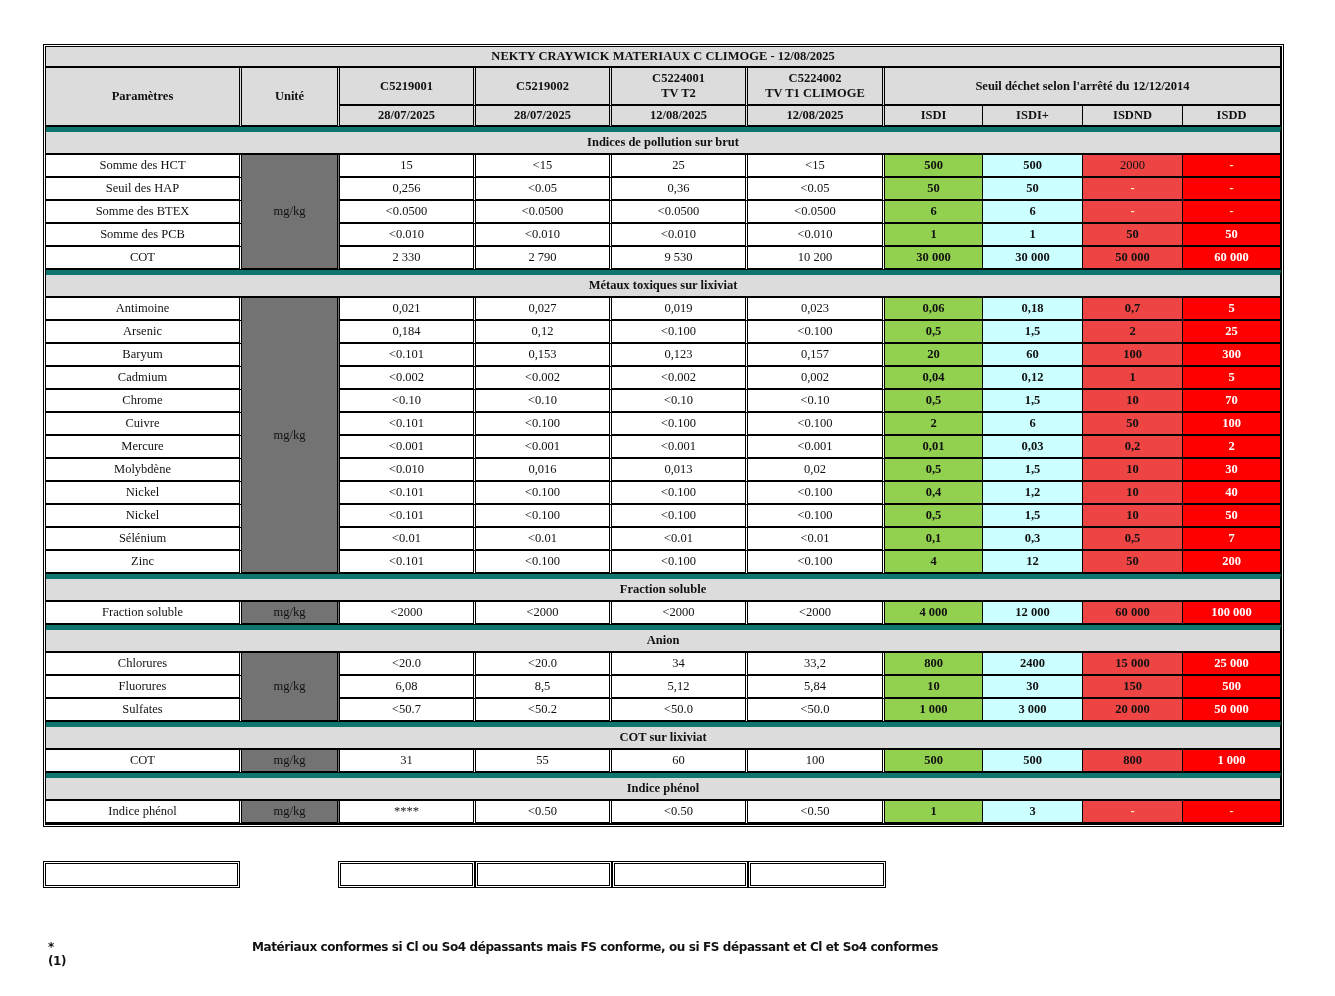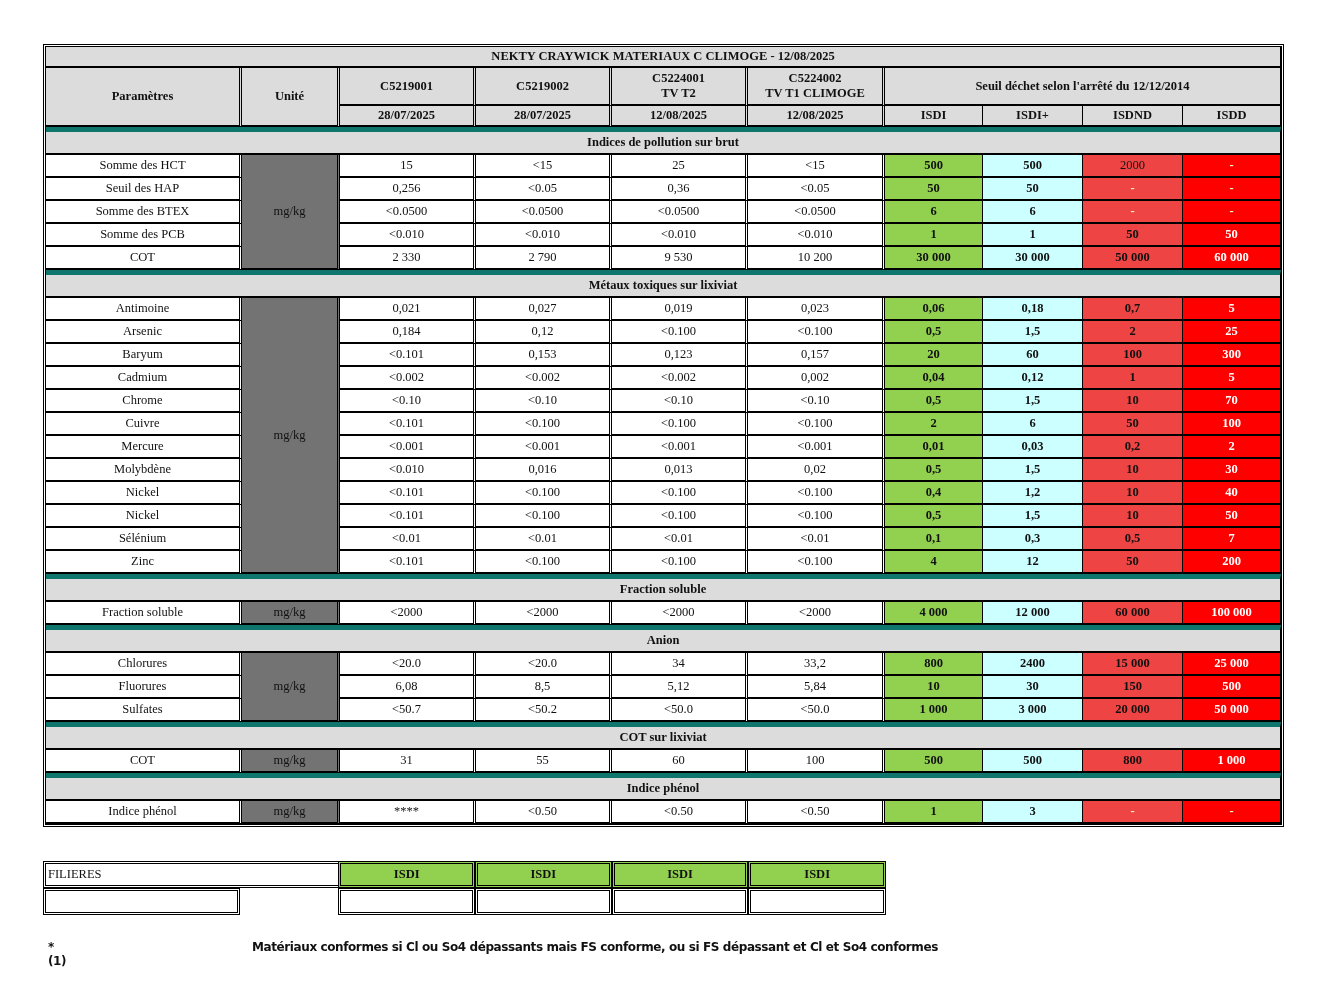--- a/index.html
+++ b/index.html
@@ -363,27 +363,20 @@
   <table class="fil">
     <colgroup>
       <col style="width:196px">
         <col style="width:98px">
       <col style="width:136px">
         <col style="width:136px">
         <col style="width:136px">
         <col style="width:137px">
     </colgroup>
     <tbody>
-        <tr>
-      <td colspan="2" class="fil-label">FILIERES</td>
-      <td class="fil-isdi">ISDI</td>
-      <td class="fil-isdi">ISDI</td>
-      <td class="fil-isdi">ISDI</td>
-      <td class="fil-isdi">ISDI</td>
-    </tr>
     <tr>
       <td class="fil-empty"></td>
       <td style="border:none"></td>
       <td class="fil-empty"></td>
       <td class="fil-empty"></td>
       <td class="fil-empty"></td>
       <td class="fil-empty"></td>
     </tr>
   </tbody>
     </table>

